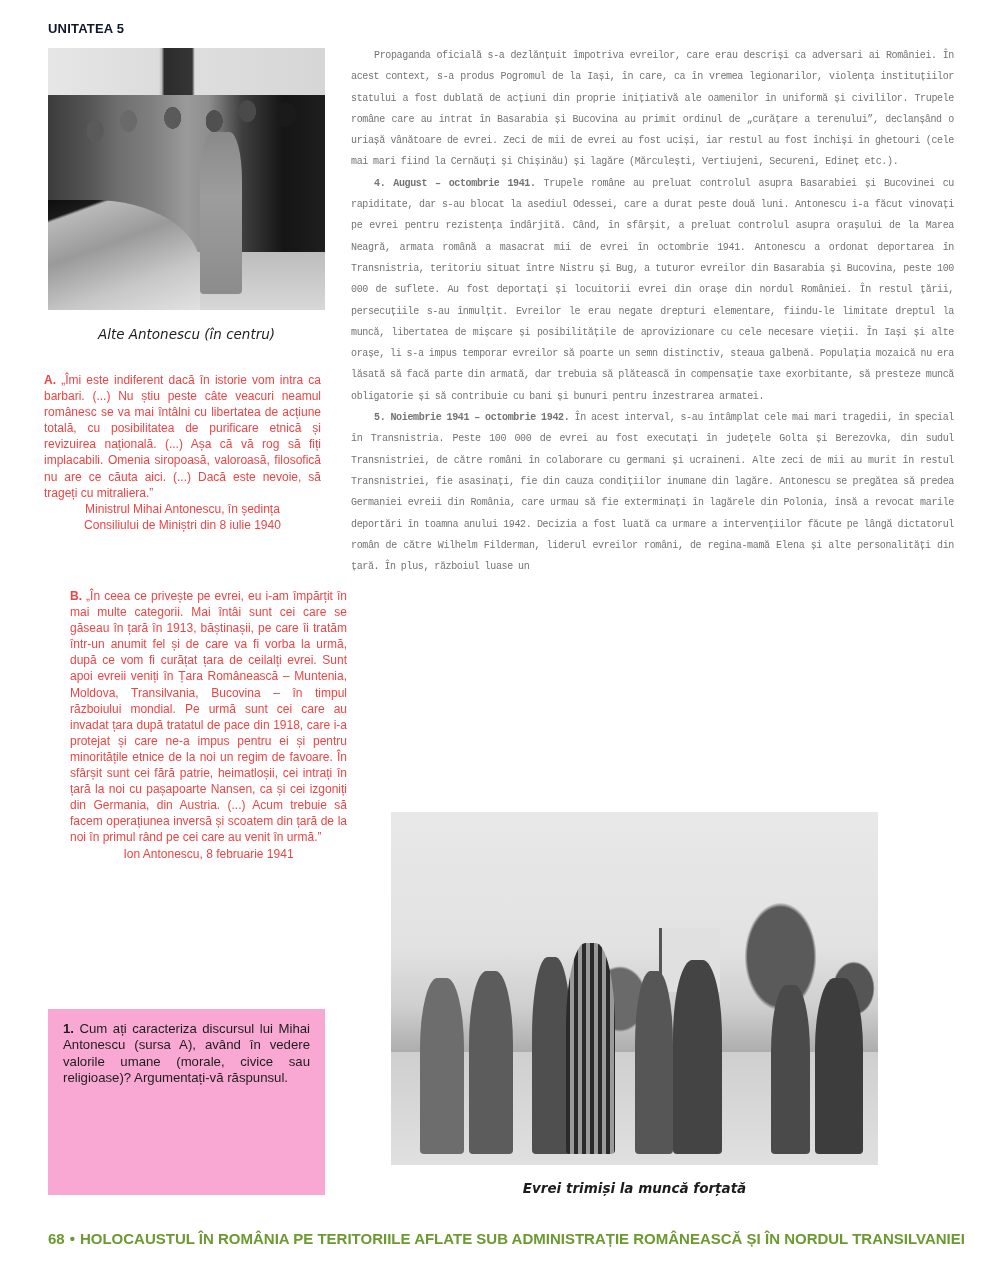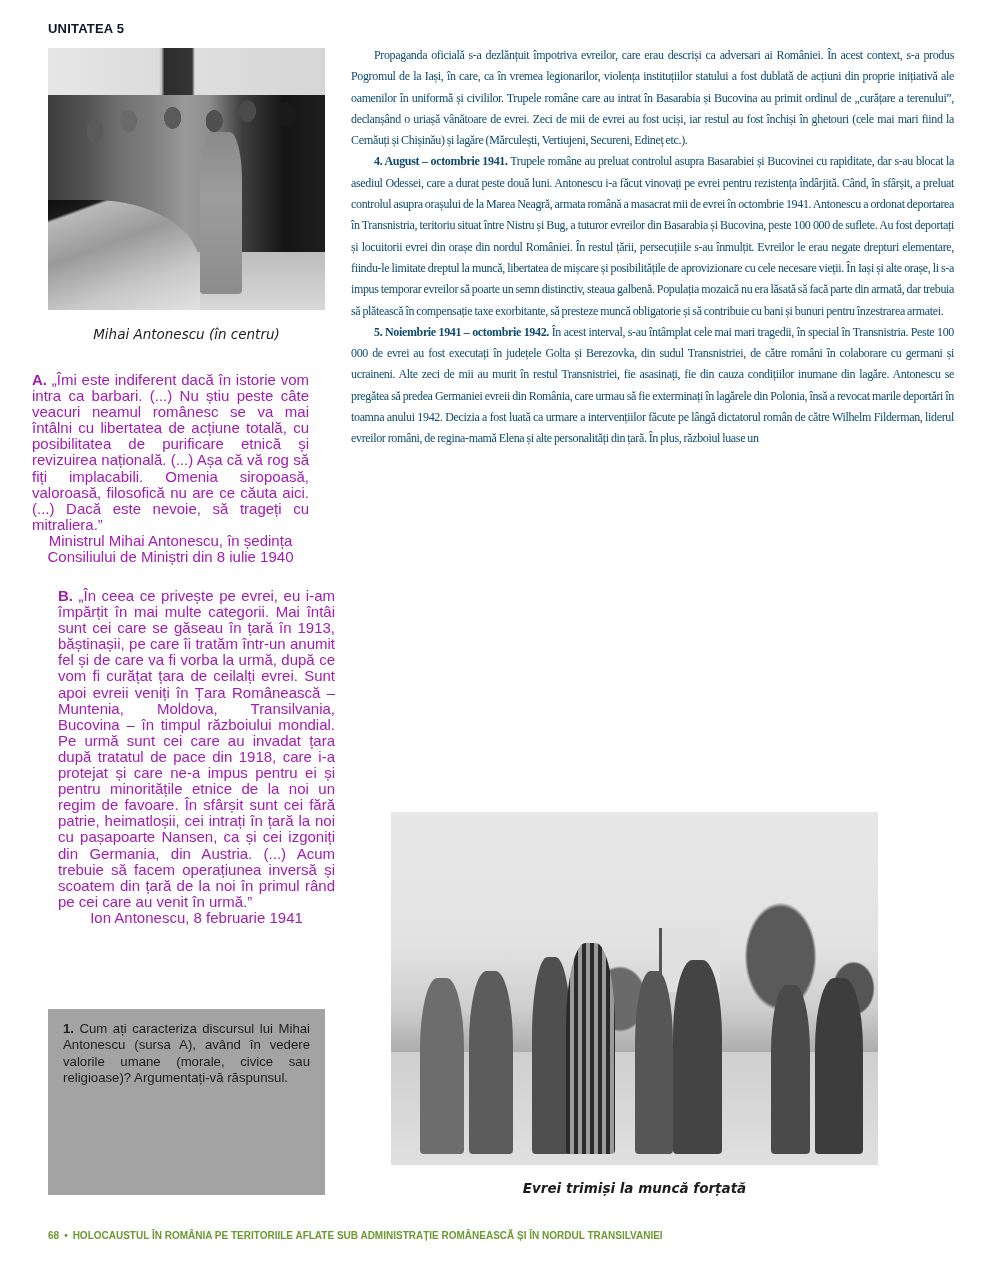--- a/index.html
+++ b/index.html
@@ -41,81 +41,81 @@
   .photo1 .man { position:absolute; left:55%; top:32%; width:15%; height:62%;
     background: linear-gradient(180deg,#8a8a8a 0%,#9d9d9d 40%,#8c8c8c 100%); border-radius: 30% 30% 4px 4px; }
 
   .caption {
     position: absolute; font-family: "DejaVu Sans", sans-serif; font-style: italic;
     font-size: 13.5px; color: #1d1d1d; text-align: center;
   }
   .caption1 { left: 48px; top: 326px; width: 277px; }
 
   .source {
-    position: absolute; left: 32px; width: 277px;
-    font-family: "Liberation Sans", sans-serif; font-size: 15px; line-height: 16.1px;
-    color: #a21caf; text-align: justify; hyphens: manual;
+    position: absolute; left: 44px; width: 277px;
+    font-family: "Liberation Sans", sans-serif; font-size: 12px; line-height: 16.1px;
+    color: #ef4444; text-align: justify; hyphens: manual;
   }
   .source b { font-weight: bold; }
   .source .attrib { text-align: center; display: block; }
   .sourceA { top: 372px; }
   .sourceB { top: 588px; margin-left: 26px; }
 
   .qbox {
     position: absolute; left: 48px; top: 1009px; width: 277px; height: 186px;
-    background: #a3a3a3; box-sizing: border-box; padding: 12px 15px 10px 15px;
+    background: #f9a8d4; box-sizing: border-box; padding: 12px 15px 10px 15px;
     font-family: "Liberation Sans", sans-serif; font-size: 13.2px; line-height: 16.3px;
     color: #1d1d1d; text-align: justify;
   }
   .qbox p { margin: 0; }
   .qbox b { font-weight: bold; }
 
   
   .main-text {
     position: absolute; left: 351px; top: 45px; width: 603px;
-    font-family: Liberation Serif, serif; font-size: 12px; line-height: 21.3px;
-    color: #0c4a6e; text-align: justify; letter-spacing: -0.35px; word-spacing: -0.5px;
+    font-family: Liberation Mono, monospace; font-size: 10px; line-height: 21.3px;
+    color: #737373; text-align: justify; letter-spacing: -0.35px; word-spacing: -0.5px;
   }
   .main-text p { margin: 0; text-indent: 23px; }
   .main-text b { font-weight: bold; }
 
   .photo2 { left: 391px; top: 812px; width: 487px; height: 353px;
     background: linear-gradient(180deg,#e8e8e8 0%,#e2e2e2 38%,#cfcfcf 55%,#a8a8a8 70%,#d3d3d3 100%); }
   .photo2 .trees { position:absolute; left:0; top:8%; width:100%; height:60%;
     background:
       radial-gradient(ellipse 60px 90px at 80% 55%, #5a5a5a 55%, transparent 60%),
       radial-gradient(ellipse 45px 55px at 47% 75%, #6a6a6a 55%, transparent 60%),
       radial-gradient(ellipse 35px 45px at 95% 70%, #555 55%, transparent 60%); }
   .photo2 .shed { position:absolute; left:55%; top:33%; width:12%; height:18%; background:#e0e0e0; border-left:3px solid #555; }
   .photo2 .ground { position:absolute; left:0; bottom:0; width:100%; height:32%;
     background: linear-gradient(180deg,#cfcfcf,#e0e0e0); }
   .photo2 .walker { position:absolute; bottom:3%; border-radius: 40% 40% 4px 4px; }
 
   .caption2 { left: 391px; top: 1180px; width: 487px; font-weight: bold; }
 
   .footer {
     position: absolute; left: 48px; top: 1230px;
-    font-family: "Liberation Sans", sans-serif; font-weight: bold; font-size: 10px;
+    font-family: "Liberation Sans", sans-serif; font-weight: bold; font-size: 15px;
     color: #6a9a30; letter-spacing: 0px; white-space: nowrap;
   }
   .footer .bullet { margin: 0 5px; }
 </style>
 </head>
 <body>
 
 <div class="unit-label">UNITATEA 5</div>
 
 <div class="photo photo1">
   <div class="bg-wall"></div>
   <div class="crowd"></div>
   <div class="steps"></div>
   <div class="man"></div>
   <div class="car"></div>
 </div>
-<div class="caption caption1">Mihai Antonescu (în centru)</div>
+<div class="caption caption1">Alte Antonescu (în centru)</div>
 
 <div class="source sourceA">
   <b>A.</b>
   <span>„Îmi este indiferent dacă în istorie vom intra ca barbari. (...) Nu știu peste câte vea­curi neamul românesc se va mai întâlni cu libertatea de acțiune totală, cu posibilita­tea de purificare etnică și revizuirea nați­onală. (...) Așa că vă rog să fiți implacabili. Omenia siropoasă, valoroasă, filosofică nu are ce căuta aici. (...) Dacă este nevoie, să trageți cu mitraliera.”</span>
   <span class="attrib">Ministrul Mihai Antonescu, în ședința</span>
   <span class="attrib">Consiliului de Miniștri din 8 iulie 1940</span>
 </div>
 
 <div class="source sourceB">
   <b>B.</b>

